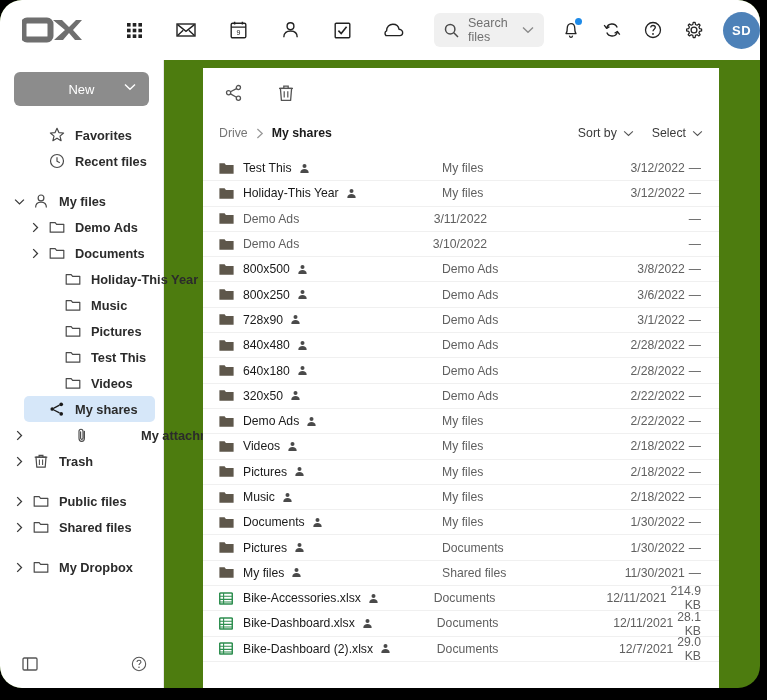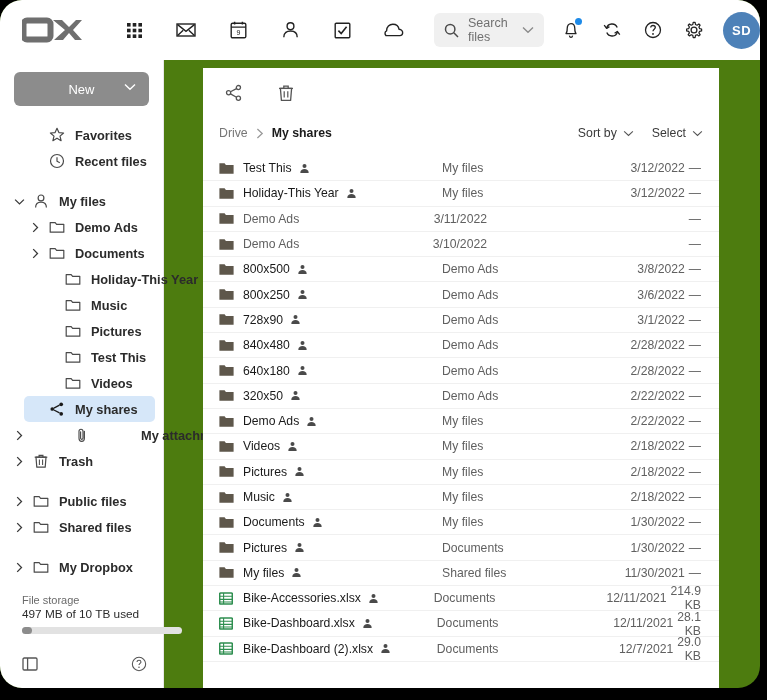--- a/index.html
+++ b/index.html
@@ -433,27 +433,20 @@
           </span>
           <span class="nicon">
             <svg width="16" height="16" viewBox="0 0 16 16">
               <path d="M1.2 3.6 H6.2 L7.6 5.3 H14.8 V13.2 H1.2 Z" fill="none" stroke="#4a4a4a" stroke-width="1.2" stroke-linejoin="round"></path>
             </svg>
           </span>
           <span class="nlabel">My Dropbox</span>
         </div>
       </div>
 
-    <div class="storage">
-      <div class="lbl">File storage</div>
-      <div class="val">497 MB of 10 TB used</div>
-      <div class="bar">
-          <i style="width: 6.4%;"></i>
-        </div>
-    </div>
 
     <div class="botbar">
       <span>
         <svg width="16" height="16" viewBox="0 0 16 16">
           <rect x="1" y="2" width="14" height="12" rx="1.2" fill="none" stroke="#555" stroke-width="1.3"></rect>
           <path d="M5.6 2 V14" stroke="#555" stroke-width="1.3"></path>
         </svg>
       </span>
       <span>
         <svg width="16" height="16" viewBox="0 0 18 18">

